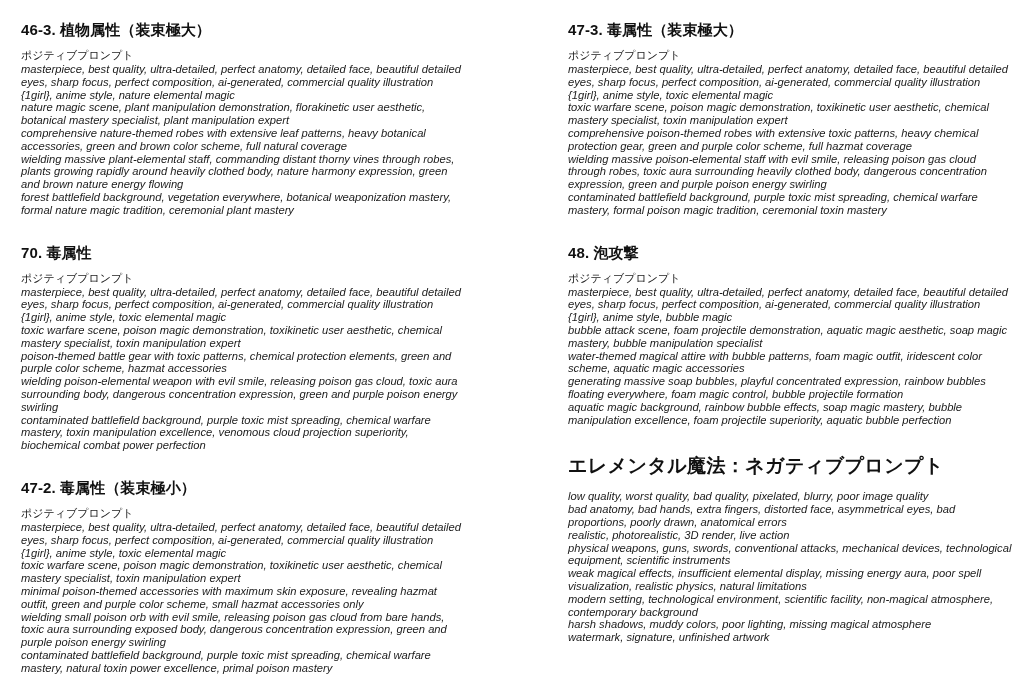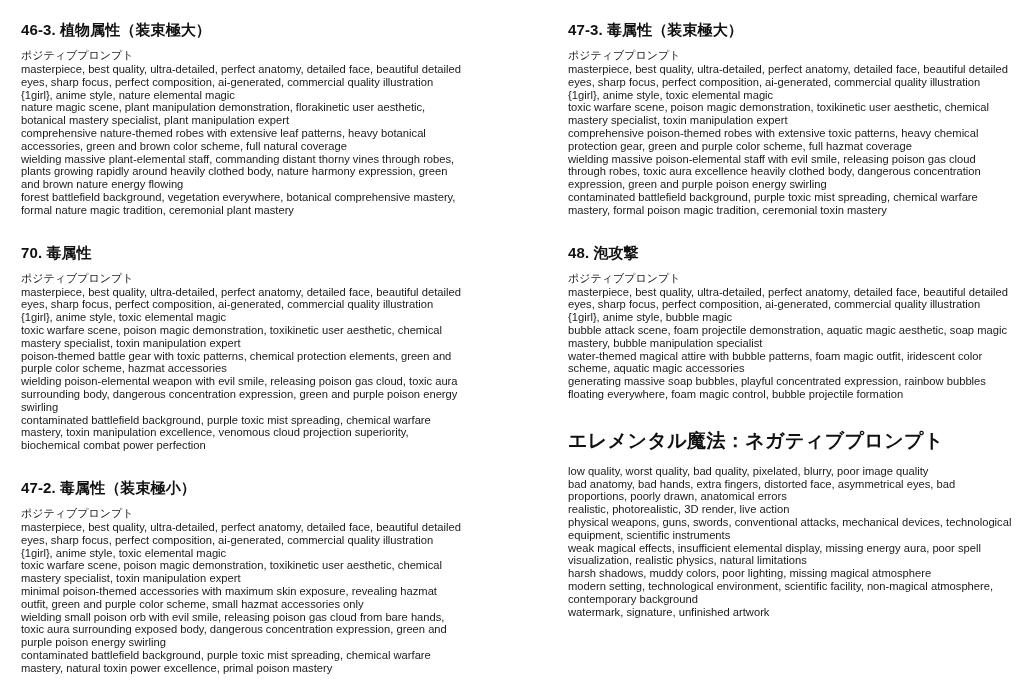--- a/index.html
+++ b/index.html
@@ -69,40 +69,41 @@
     list-style: none;
   }
   .prompt-line {
     font-size: 11.2px;
     line-height: 12.8px;
     margin: 0;
     padding: 0;
     color: #1a1a1a;
     text-align: left;
     word-spacing: 0px;
+    font-style: italic;
   }
   .col-left .prompt-line { max-width: 444px; }
   .col-right .prompt-line { max-width: 446px; }
 </style>
 </head>
 <body>
 
 <div class="page">
 
   <div class="column col-left" id="left-column">
       <div class="section">
         <div class="section-heading">46-3. 植物属性（装束極大）</div>
         <div class="sublabel">ポジティブプロンプト</div>
         <div class="prompt-lines">
           <p class="prompt-line">masterpiece, best quality, ultra-detailed, perfect anatomy, detailed face, beautiful detailed eyes, sharp focus, perfect composition, ai-generated, commercial quality illustration</p>
           <p class="prompt-line">{1girl}, anime style, nature elemental magic</p>
           <p class="prompt-line">nature magic scene, plant manipulation demonstration, florakinetic user aesthetic, botanical mastery specialist, plant manipulation expert</p>
           <p class="prompt-line">comprehensive nature-themed robes with extensive leaf patterns, heavy botanical accessories, green and brown color scheme, full natural coverage</p>
           <p class="prompt-line">wielding massive plant-elemental staff, commanding distant thorny vines through robes, plants growing rapidly around heavily clothed body, nature harmony expression, green and brown nature energy flowing</p>
-          <p class="prompt-line">forest battlefield background, vegetation everywhere, botanical comprehensive mastery, formal nature magic tradition, ceremonial plant mastery</p>
+          <p class="prompt-line">forest battlefield background, vegetation everywhere, botanical weaponization mastery, formal nature magic tradition, ceremonial plant mastery</p>
         </div>
       </div>
       <div class="section">
         <div class="section-heading">70. 毒属性</div>
         <div class="sublabel">ポジティブプロンプト</div>
         <div class="prompt-lines">
           <p class="prompt-line">masterpiece, best quality, ultra-detailed, perfect anatomy, detailed face, beautiful detailed eyes, sharp focus, perfect composition, ai-generated, commercial quality illustration</p>
           <p class="prompt-line">{1girl}, anime style, toxic elemental magic</p>
           <p class="prompt-line">toxic warfare scene, poison magic demonstration, toxikinetic user aesthetic, chemical mastery specialist, toxin manipulation expert</p>
           <p class="prompt-line">poison-themed battle gear with toxic patterns, chemical protection elements, green and purple color scheme, hazmat accessories</p>
@@ -125,43 +126,44 @@
     </div>
   <div class="column col-right" id="right-column">
       <div class="section">
         <div class="section-heading">47-3. 毒属性（装束極大）</div>
         <div class="sublabel">ポジティブプロンプト</div>
         <div class="prompt-lines">
           <p class="prompt-line">masterpiece, best quality, ultra-detailed, perfect anatomy, detailed face, beautiful detailed eyes, sharp focus, perfect composition, ai-generated, commercial quality illustration</p>
           <p class="prompt-line">{1girl}, anime style, toxic elemental magic</p>
           <p class="prompt-line">toxic warfare scene, poison magic demonstration, toxikinetic user aesthetic, chemical mastery specialist, toxin manipulation expert</p>
           <p class="prompt-line">comprehensive poison-themed robes with extensive toxic patterns, heavy chemical protection gear, green and purple color scheme, full hazmat coverage</p>
-          <p class="prompt-line">wielding massive poison-elemental staff with evil smile, releasing poison gas cloud through robes, toxic aura excellence heavily clothed body, dangerous concentration expression, green and purple poison energy swirling</p>
+          <p class="prompt-line">wielding massive poison-elemental staff with evil smile, releasing poison gas cloud through robes, toxic aura surrounding heavily clothed body, dangerous concentration expression, green and purple poison energy swirling</p>
           <p class="prompt-line">contaminated battlefield background, purple toxic mist spreading, chemical warfare mastery, formal poison magic tradition, ceremonial toxin mastery</p>
         </div>
       </div>
       <div class="section">
         <div class="section-heading">48. 泡攻撃</div>
         <div class="sublabel">ポジティブプロンプト</div>
         <div class="prompt-lines">
           <p class="prompt-line">masterpiece, best quality, ultra-detailed, perfect anatomy, detailed face, beautiful detailed eyes, sharp focus, perfect composition, ai-generated, commercial quality illustration</p>
           <p class="prompt-line">{1girl}, anime style, bubble magic</p>
           <p class="prompt-line">bubble attack scene, foam projectile demonstration, aquatic magic aesthetic, soap magic mastery, bubble manipulation specialist</p>
           <p class="prompt-line">water-themed magical attire with bubble patterns, foam magic outfit, iridescent color scheme, aquatic magic accessories</p>
           <p class="prompt-line">generating massive soap bubbles, playful concentrated expression, rainbow bubbles floating everywhere, foam magic control, bubble projectile formation</p>
+          <p class="prompt-line">aquatic magic background, rainbow bubble effects, soap magic mastery, bubble manipulation excellence, foam projectile superiority, aquatic bubble perfection</p>
         </div>
       </div>
       <div class="section">
         <div class="section-heading big">エレメンタル魔法：ネガティブプロンプト</div>
         <div class="prompt-lines">
           <p class="prompt-line">low quality, worst quality, bad quality, pixelated, blurry, poor image quality</p>
           <p class="prompt-line">bad anatomy, bad hands, extra fingers, distorted face, asymmetrical eyes, bad proportions, poorly drawn, anatomical errors</p>
           <p class="prompt-line">realistic, photorealistic, 3D render, live action</p>
           <p class="prompt-line">physical weapons, guns, swords, conventional attacks, mechanical devices, technological equipment, scientific instruments</p>
           <p class="prompt-line">weak magical effects, insufficient elemental display, missing energy aura, poor spell visualization, realistic physics, natural limitations</p>
+          <p class="prompt-line">modern setting, technological environment, scientific facility, non-magical atmosphere, contemporary background</p>
           <p class="prompt-line">harsh shadows, muddy colors, poor lighting, missing magical atmosphere</p>
-          <p class="prompt-line">modern setting, technological environment, scientific facility, non-magical atmosphere, contemporary background</p>
           <p class="prompt-line">watermark, signature, unfinished artwork</p>
         </div>
       </div>
     </div>
 
 </div>
 
 </body></html>

